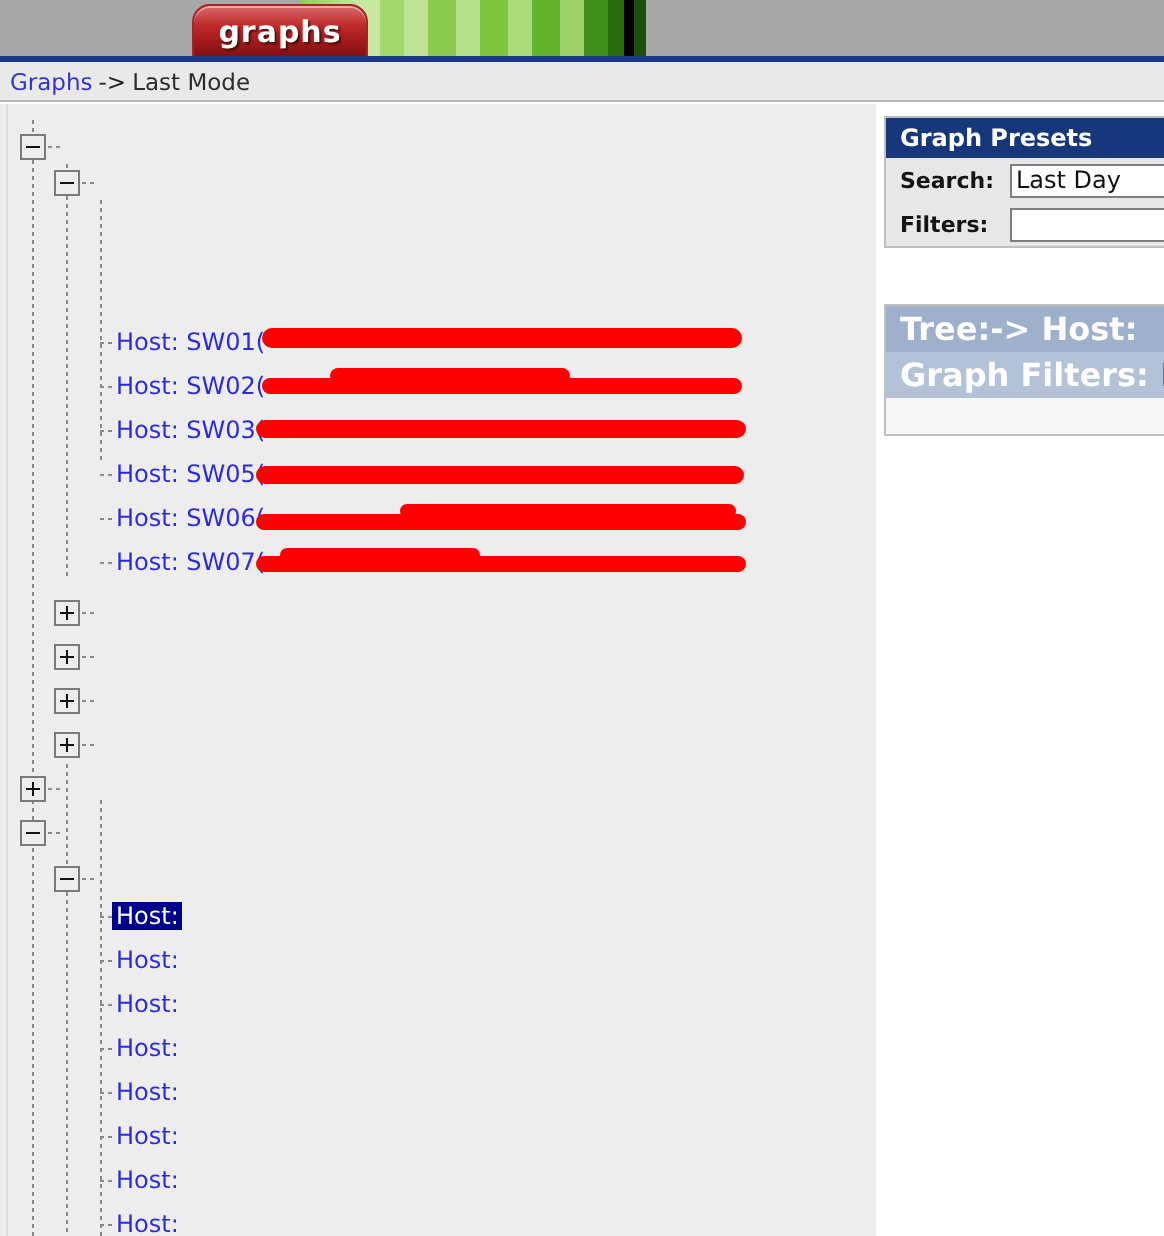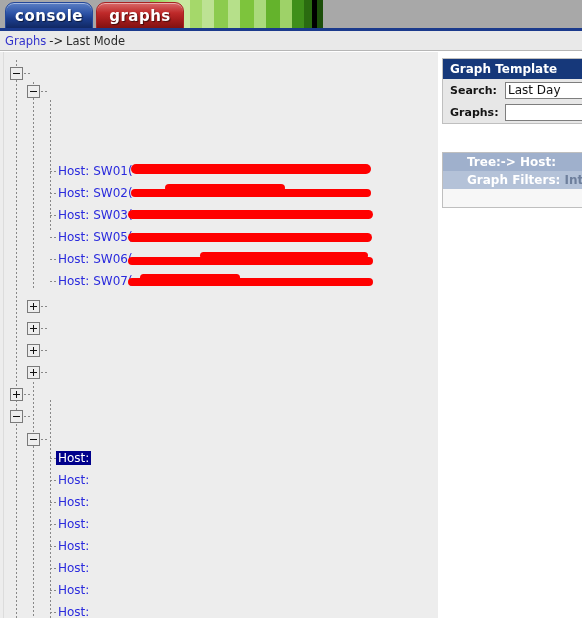--- a/index.html
+++ b/index.html
@@ -166,40 +166,37 @@
   .finput {
     height: 17px; border: 1px solid #7e7e7e; background: #ffffff;
     font-size: 12px; color: #111; padding: 0 2px;
     font-family: "DejaVu Sans", "Liberation Sans", sans-serif;
     outline: none;
   }
   .finput.preset { width: 86px; }
   .finput.search { width: 86px; }
 
   .prev-row {
-    font-size: 12px; font-weight: bold; color: #ffffff;
-    padding: 2px 0 2px 24px; white-space: nowrap; overflow: hidden;
+    font-size: 16px; font-weight: bold; color: #ffffff;
+    padding: 2px 0 2px 7px; white-space: nowrap; overflow: hidden;
     cursor: pointer;
   }
   .prev-row.a { background: #9fb0cc; }
   .prev-row.b { background: #b4c2d8; }
   .prev-row .val { font-weight: bold; color: #6e7f9c; }
   .panel-filler { height: 18px; background: #f7f7f7; }
 </style>
 </head>
 <body>
 
 <div id="app">
 
   <div class="banner">
     <div class="banner-greenleft"></div>
     <div class="banner-green"></div>
-    <div class="tab tab-console">
-      <span>console</span>
-    </div>
     <div class="tab tab-graphs">
       <span>graphs</span>
     </div>
   </div>
   <div class="banner-bottomline"></div>
 
   <div class="crumbbar">
     <span class="crumb-link">Graphs</span>
     <span class="crumb-sep">-&gt;</span>
     <span>Last Mode</span>
@@ -290,27 +287,27 @@
     <div class="host-item" style="left:58px; top:531px;">Host:</div>
 
     <div class="hconn" style="left:50px; top:560px; width:8px;"></div>
     <div class="host-item" style="left:58px; top:553px;">Host:</div>
 
   </div>
 
   <div class="right-pane">
 
     <div class="panel-box" style="top:6px;">
-      <div class="panel-title">Graph Template</div>
+      <div class="panel-title">Graph Presets</div>
       <div class="frow">
         <span class="flabel">Search:</span>
         <input class="finput preset" type="text" value="Last Day" style="">
       </div>
       <div class="frow">
-        <span class="flabel">Graphs:</span>
+        <span class="flabel">Filters:</span>
         <input class="finput search" type="text" placeholder="" style="">
       </div>
     </div>
 
     <div class="panel-box" style="top:100px;">
       <div class="prev-row a">Tree:-&gt; Host:</div>
       <div class="prev-row b">
         <span>Graph Filters:</span>
         <span class="val">Inte</span>
       </div>

